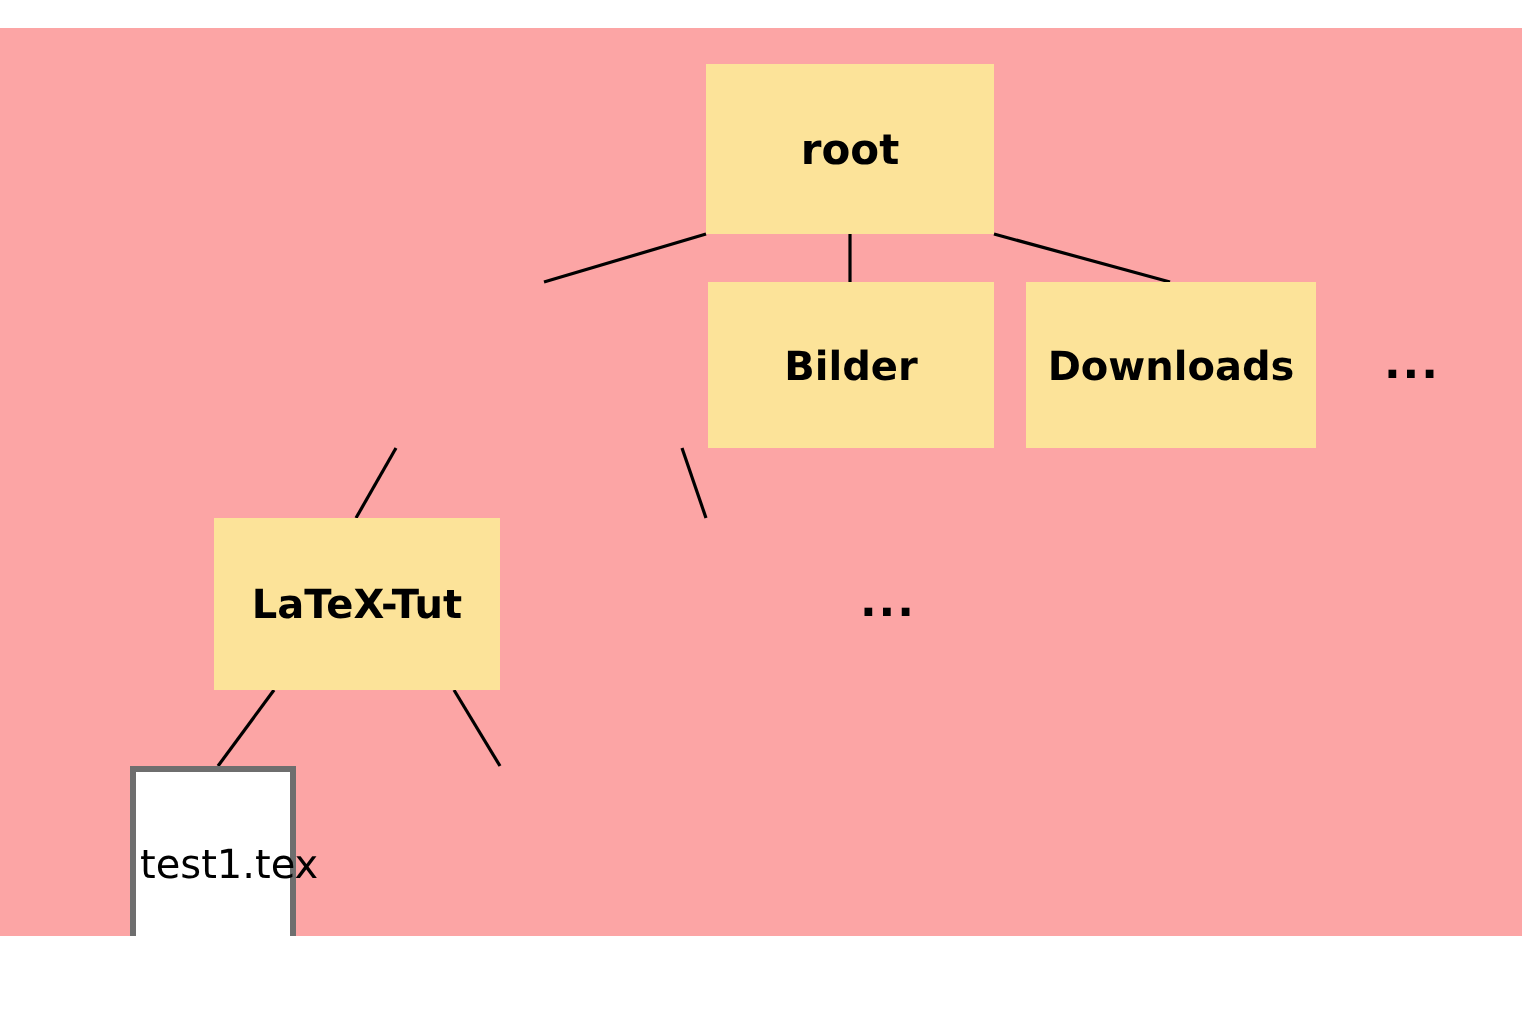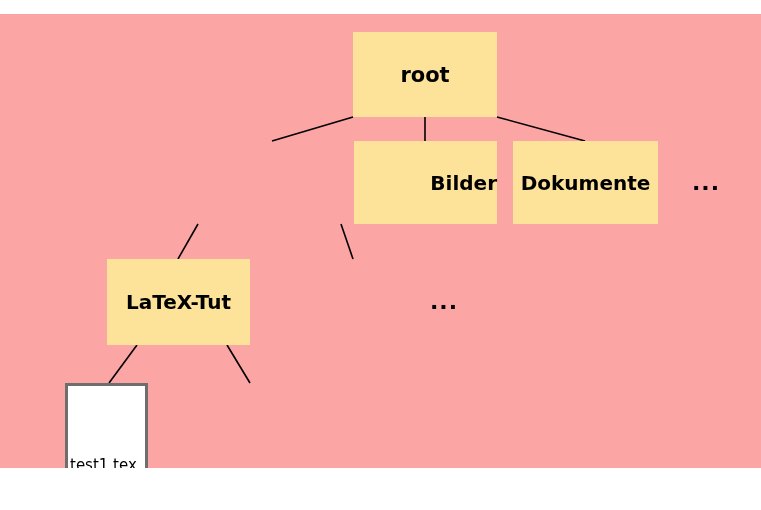--- a/index.html
+++ b/index.html
@@ -41,22 +41,22 @@
     font-size: 20px;
   }
   .folder.root {
     font-size: 21px;
   }
   .file {
     background: #ffffff;
     border: 3px solid #6E6E6E;
     color: #000000;
     font-weight: normal;
-    font-size: 15px;
-    align-items: flex-end;
+    font-size: 20px;
+    align-items: center;
     justify-content: flex-start;
     padding: 3px 2px;
   }
   .dots {
     position: absolute;
     display: flex;
     align-items: center;
     justify-content: center;
     color: #000000;
     font-weight: bold;
@@ -78,26 +78,26 @@
     <line x1="341" y1="210" x2="353" y2="245"></line>
     <line x1="137" y1="331" x2="109" y2="369"></line>
     <line x1="227" y1="331" x2="250" y2="369"></line>
   </svg>
 
   <div class="node folder root" style="left:353px; top:18px; width:144px; height:85px;">
     <span>root</span>
   </div>
 
 
-  <div class="node folder" style="left:354px; top:127px; width:143px; height:83px;justify-content:flex-end;">
+  <div class="node folder" style="left:354px; top:127px; width:143px; height:83px;">
     <span>Bilder</span>
   </div>
 
   <div class="node folder" style="left:513px; top:127px; width:145px; height:83px;">
-    <span>Dokumente</span>
+    <span>Downloads</span>
   </div>
 
   <div class="dots" style="left:686px; top:127px; width:40px; height:83px;">
     <span>...</span>
   </div>
 
   <div class="node folder" style="left:107px; top:245px; width:143px; height:86px;text-align:center;">
     <span>LaTeX-Tut</span>
   </div>
 

